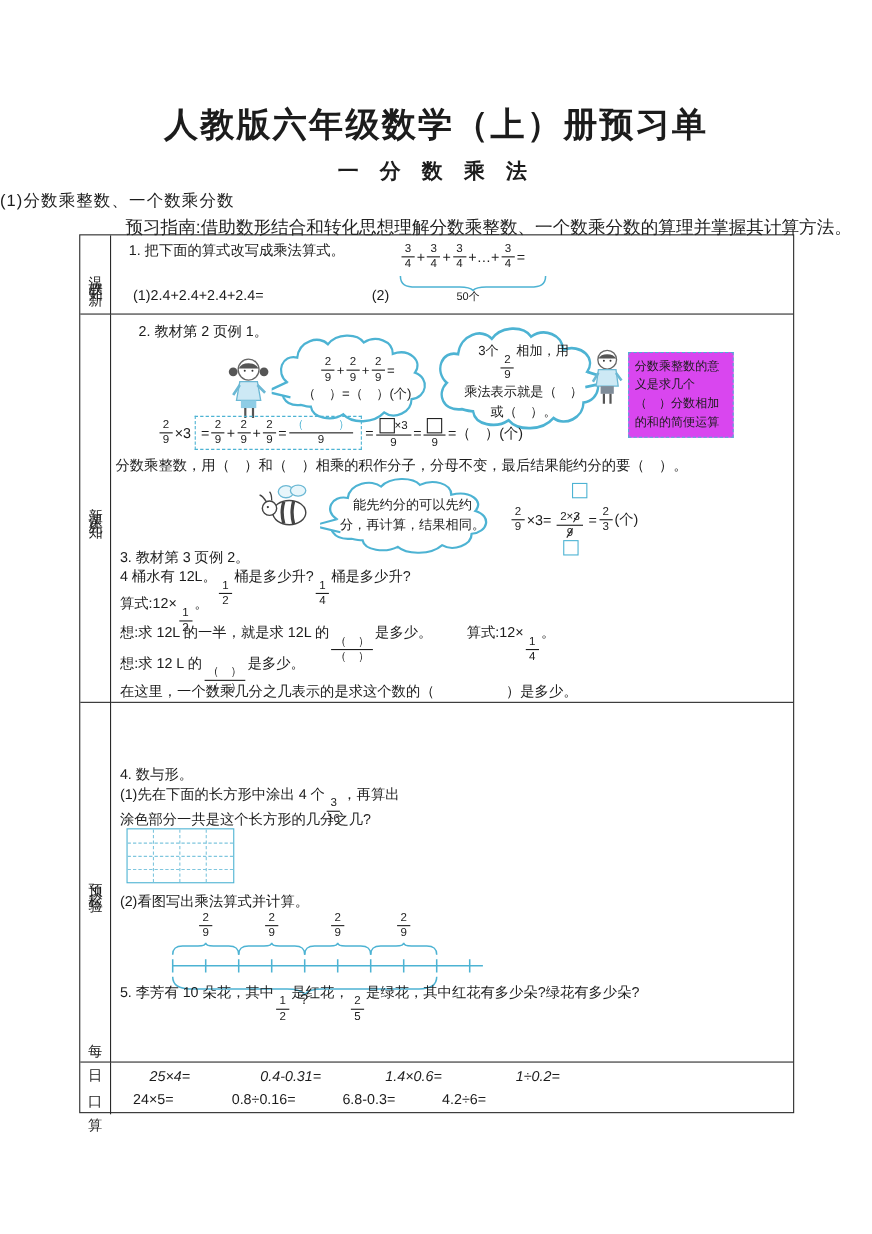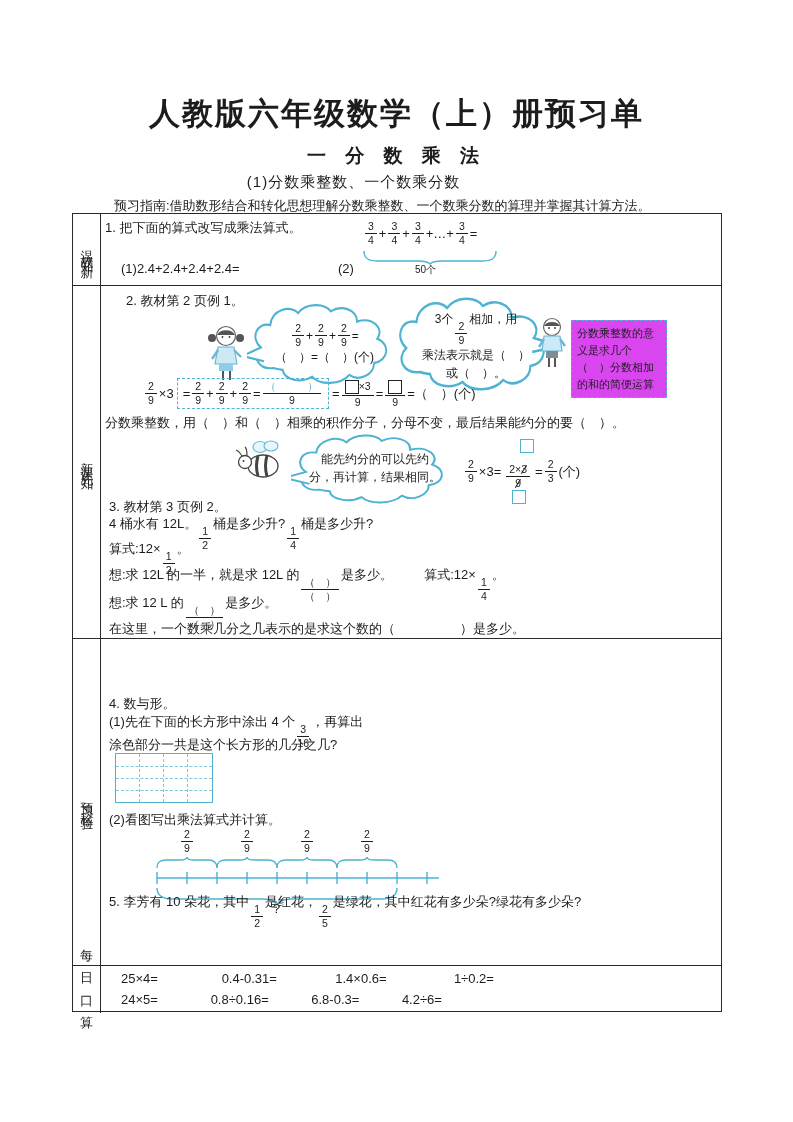--- a/index.html
+++ b/index.html
@@ -3,22 +3,22 @@
 <meta charset="utf-8">
 <style>
   html,body{margin:0;padding:0;background:#fff;}
   .page{position:relative;width:793px;height:1122px;background:#fff;overflow:hidden;
         font-family:"Liberation Sans","DejaVu Sans",sans-serif;color:#1c1c1c;}
   .abs{position:absolute;}
   .t{font-size:13px;white-space:nowrap;color:#1c1c1c;}
   .title{width:793px;text-align:center;font-family:"Liberation Serif","DejaVu Serif",serif;
          font-weight:bold;font-size:31px;letter-spacing:2px;}
   .subtitle{width:793px;text-align:center;font-size:19px;font-weight:bold;letter-spacing:7px;}
-  .section{width:707px;text-align:center;font-size:15px;letter-spacing:1px;}
-  .guide{font-size:13px;color:#222;text-align:center;}
+  .section{width:707px;text-align:left;font-size:15px;letter-spacing:1px;}
+  .guide{font-size:16px;color:#222;text-align:center;}
   .tbl{position:absolute;left:72px;top:213px;width:650px;height:799px;
        border:1.6px solid #2a2a2a;display:grid;grid-template-columns:28px 1fr;
        grid-template-rows:72px 353px 327px 47px;box-sizing:border-box;}
   .cell{position:relative;border-right:1.4px solid #2a2a2a;border-bottom:1.4px solid #2a2a2a;box-sizing:border-box;}
   .cell.last{border-bottom:none;}
   .cell.content{border-right:none;}
   .vlab{display:flex;align-items:center;justify-content:center;
         writing-mode:vertical-rl;text-orientation:upright;font-size:13px;letter-spacing:5px;}
   .hlab{display:flex;align-items:center;justify-content:center;text-align:center;
         font-size:13px;line-height:1.7;word-break:break-all;padding:1px;}
@@ -52,21 +52,21 @@
   <div class="abs title" style="top:93px;">人教版六年级数学（上）册预习单</div>
   <div class="abs subtitle" style="top:143px;">一 分 数 乘 法</div>
   <div class="abs section" style="top:173px;">(1)分数乘整数、一个数乘分数</div>
   <div class="abs guide" style="left:114px;top:197px;">预习指南:借助数形结合和转化思想理解分数乘整数、一个数乘分数的算理并掌握其计算方法。</div>
 
   <div class="tbl">
 
     <div class="cell vlab">温故知新</div>
 
     <div class="cell content">
-      <div class="abs t" style="left:4px;top:5px;">1. 把下面的算式改写成乘法算式。</div>
+      <div class="abs t" style="left:16px;top:5px;">1. 把下面的算式改写成乘法算式。</div>
       <div class="abs t" style="left:20px;top:47px;">(1)2.4+2.4+2.4+2.4=</div>
       <div class="abs t" style="left:237px;top:47px;">(2)</div>
       <div class="abs eqrow" style="left:262px;top:7px;">
         <span class="frac">
             <span class="fn">3</span>
             <span class="fd">4</span>
           </span>
         <span>+</span>
         <span class="frac">
             <span class="fn">3</span>
@@ -349,21 +349,21 @@
           </span><span>是红花，</span><span class="frac">
             <span class="fn">2</span>
             <span class="fd">5</span>
           </span><span>是绿花，其中红花有多少朵?绿花有多少朵?</span>
       </div>
     </div>
 
     <div class="cell hlab last">每日口算</div>
 
     <div class="cell content last">
-      <div class="abs t" style="left:20px;top:5px;">
+      <div class="abs t" style="left:35px;top:5px;font-style:italic;">
         <span style="display:inline-block;width:97px;">25×4=</span>
         <span style="display:inline-block;width:110px;">0.4-0.31=</span>
         <span style="display:inline-block;width:115px;">1.4×0.6=</span>
         <span>1÷0.2=</span>
       </div>
       <div class="abs t" style="left:20px;top:26px;">
         <span style="display:inline-block;width:86px;">24×5=</span>
         <span style="display:inline-block;width:97px;">0.8÷0.16=</span>
         <span style="display:inline-block;width:87px;">6.8-0.3=</span>
         <span>4.2÷6=</span>

